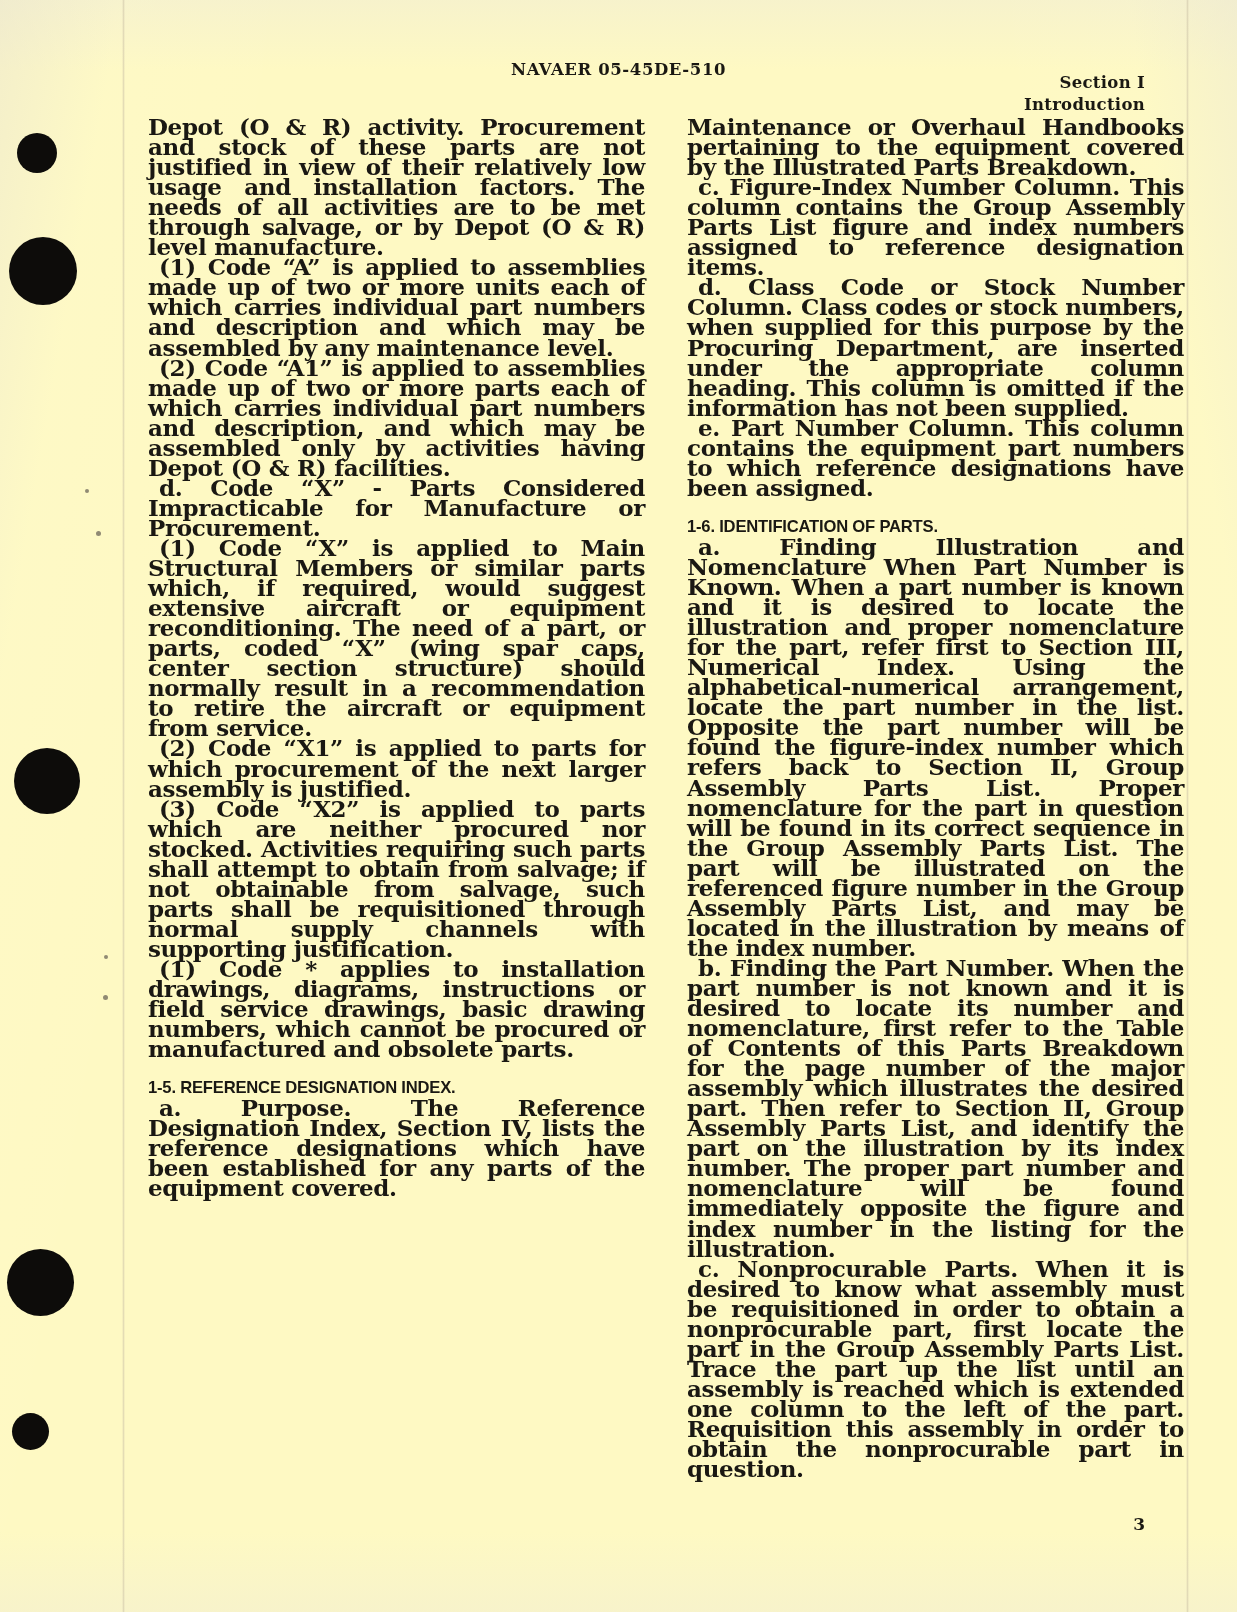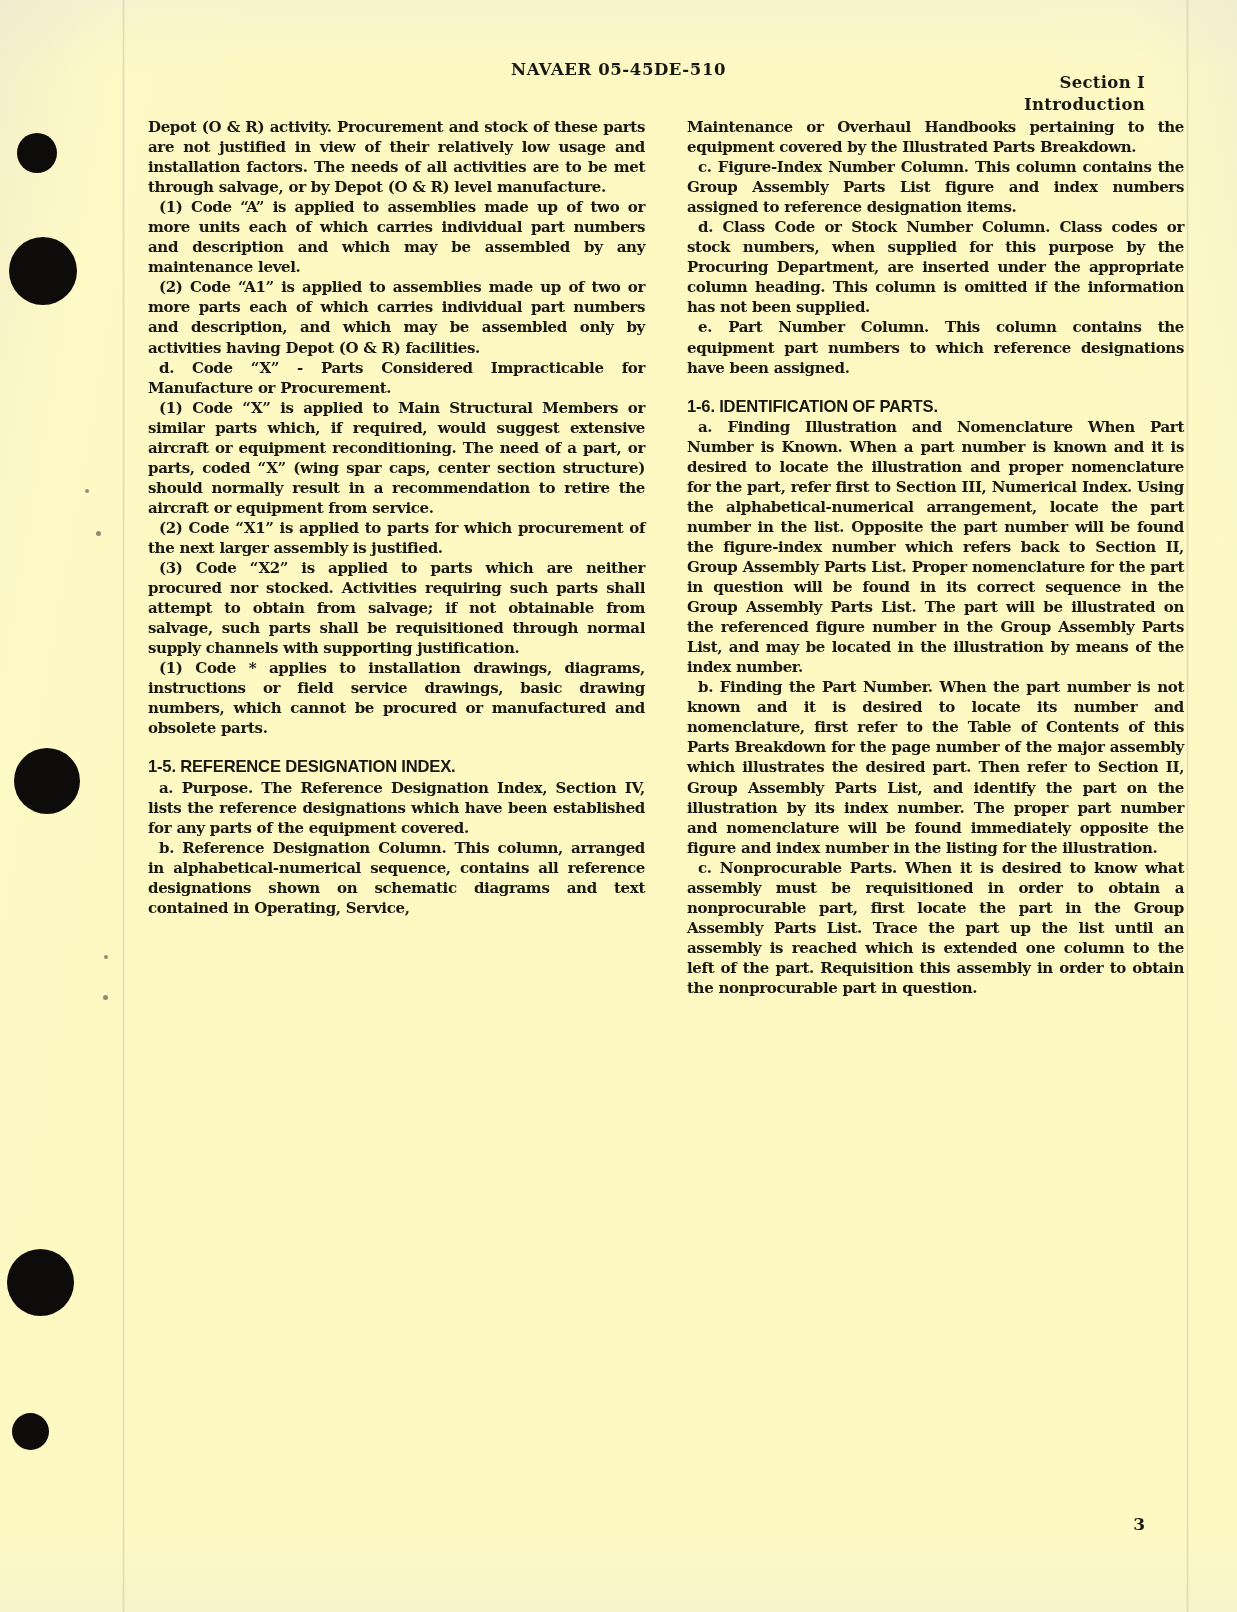--- a/index.html
+++ b/index.html
@@ -88,21 +88,21 @@
     top: 117px;
     width: 1036px;
     display: flex;
     gap: 42px;
   }
   .col {
     width: 497px;
   }
   p.body {
     margin: 0;
-    font-size: 15px;
+    font-size: 23px;
     line-height: 20.05px;
     text-align: justify;
     text-justify: inter-word;
     font-family: "DejaVu Serif", serif;
     font-weight: bold;
     letter-spacing: -0.35px;
     word-spacing: 0.2px;
     -webkit-font-smoothing: none;
   }
   p.body.indent { text-indent: 11px; }
@@ -163,21 +163,20 @@
       <p class="body indent">(1) Code “A” is applied to assemblies made up of two or more units each of which carries individual part numbers and description and which may be assembled by any maintenance level.</p>
       <p class="body indent">(2) Code “A1” is applied to assemblies made up of two or more parts each of which carries individual part numbers and description, and which may be assembled only by activities having Depot (O &amp; R) facilities.</p>
       <p class="body indent">d. Code “X” - Parts Considered Impracticable for Manufacture or Procurement.</p>
       <p class="body indent">(1) Code “X” is applied to Main Structural Members or similar parts which, if required, would suggest extensive aircraft or equipment reconditioning. The need of a part, or parts, coded “X” (wing spar caps, center section structure) should normally result in a recommendation to retire the aircraft or equipment from service.</p>
       <p class="body indent">(2) Code “X1” is applied to parts for which procurement of the next larger assembly is justified.</p>
       <p class="body indent">(3) Code “X2” is applied to parts which are neither procured nor stocked. Activities requiring such parts shall attempt to obtain from salvage; if not obtainable from salvage, such parts shall be requisitioned through normal supply channels with supporting justification.</p>
       <p class="body indent">(1) Code * applies to installation drawings, diagrams, instructions or field service drawings, basic drawing numbers, which cannot be procured or manufactured and obsolete parts.</p>
 
       <p class="heading">1-5.  REFERENCE DESIGNATION INDEX.</p>
       <p class="body indent">a. Purpose. The Reference Designation Index, Section IV, lists the reference designations which have been established for any parts of the equipment covered.</p>
-      <p class="body indent lastline-left">b. Reference Designation Column. This column, arranged in alphabetical-numerical sequence, contains all reference designations shown on schematic diagrams and text contained in Operating, Service,</p>
     </div>
 
     <div class="col">
       <p class="body">Maintenance or Overhaul Handbooks pertaining to the equipment covered by the Illustrated Parts Breakdown.</p>
       <p class="body indent">c. Figure-Index Number Column. This column contains the Group Assembly Parts List figure and index numbers assigned to reference designation items.</p>
       <p class="body indent">d. Class Code or Stock Number Column. Class codes or stock numbers, when supplied for this purpose by the Procuring Department, are inserted under the appropriate column heading. This column is omitted if the information has not been supplied.</p>
       <p class="body indent">e. Part Number Column. This column contains the equipment part numbers to which reference designations have been assigned.</p>
 
       <p class="heading">1-6.  IDENTIFICATION OF PARTS.</p>
       <p class="body indent">a. Finding Illustration and Nomenclature When Part Number is Known. When a part number is known and it is desired to locate the illustration and proper nomenclature for the part, refer first to Section III, Numerical Index. Using the alphabetical-numerical arrangement, locate the part number in the list. Opposite the part number will be found the figure-index number which refers back to Section II, Group Assembly Parts List. Proper nomenclature for the part in question will be found in its correct sequence in the Group Assembly Parts List. The part will be illustrated on the referenced figure number in the Group Assembly Parts List, and may be located in the illustration by means of the index number.</p>

